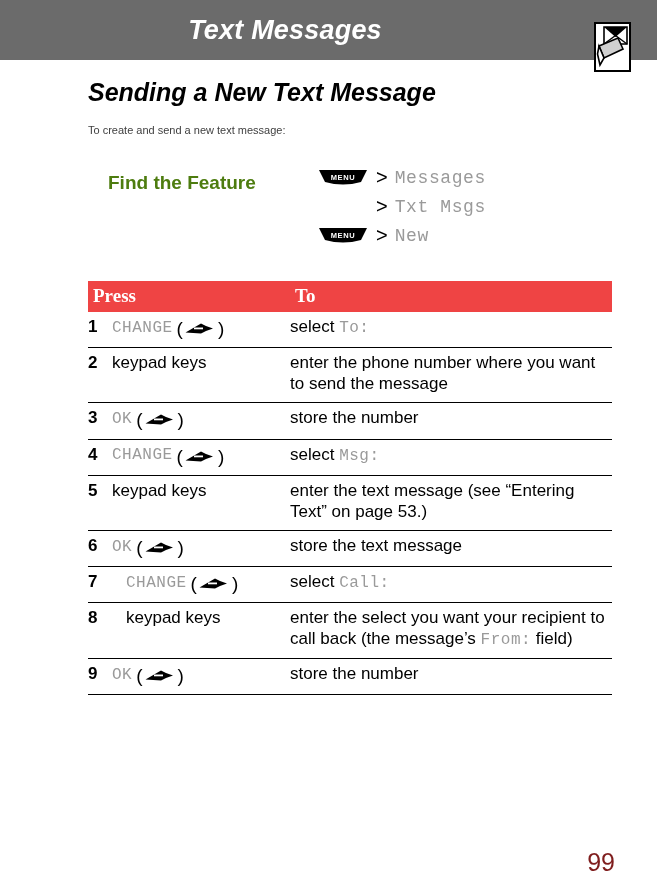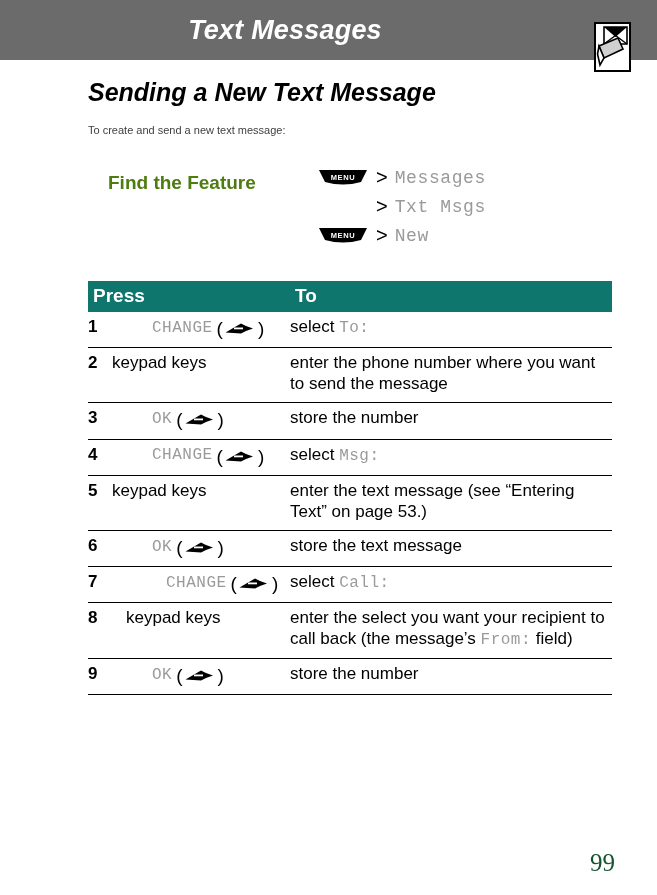--- a/index.html
+++ b/index.html
@@ -135,27 +135,28 @@
   
   .proc-table {
     position: absolute;
     left: 88px;
     top: 281px;
     width: 524px;
     border-collapse: collapse;
     table-layout: fixed;
   }
   .proc-table th {
-    background: #0f766e;
+    background: #ef4444;
     color: #ffffff;
     font-size: 19px;
     font-weight: bold;
     text-align: left;
     padding: 4px 0 5px 0;
     border: none;
+    font-family: Liberation Serif, serif;
   }
   .proc-table th.c-press { padding-left: 5px; }
   .proc-table th.c-to { padding-left: 5px; }
 
   .proc-table td {
     border-top: 1.5px solid #000000;
     padding: 5px 0 7px 0;
     vertical-align: top;
     font-size: 17px;
     line-height: 1.23;
@@ -177,21 +178,20 @@
   .cell-to { padding-left: 5px; }
 
   .press-inner { display: flex; align-items: center; white-space: nowrap; }
   .press-inner.shift { padding-left: 14px; }
 
   .softkey-label {
     font-family: "Liberation Mono", monospace;
     font-size: 16px;
     color: #9a9a9a;
     letter-spacing: 0.5px;
-    margin-left: 40px;
   }
   .plain-label {
     font-size: 17px;
     color: #000000;
   }
   .paren {
     font-size: 19px;
     color: #000000;
     margin: 0 1px 0 4px;
   }
@@ -211,22 +211,22 @@
     color: #9a9a9a;
     letter-spacing: 0.5px;
   }
 
   
   .page-number {
     position: absolute;
     right: 42px;
     bottom: 18px;
     font-size: 25px;
-    color: #14532d;
-    font-family: Liberation Serif, serif;
+    color: #7f1d1d;
+    font-family: Liberation Sans, sans-serif;
   }
 </style>
 </head>
 <body>
 
 <div class="header-band"></div>
 <div class="header-title">Text Messages</div>
 
 <div class="chapter-icon">
   <svg width="33" height="46" viewBox="0 0 33 46" xmlns="http://www.w3.org/2000/svg">

